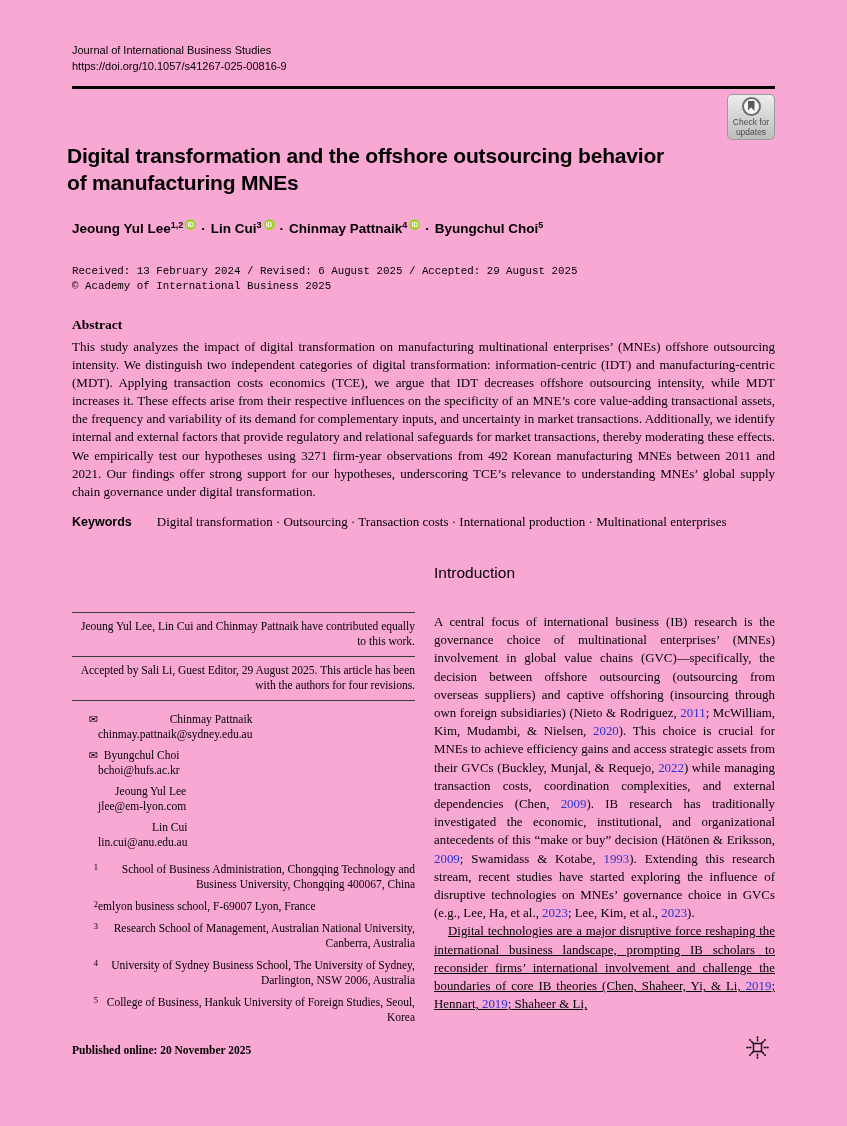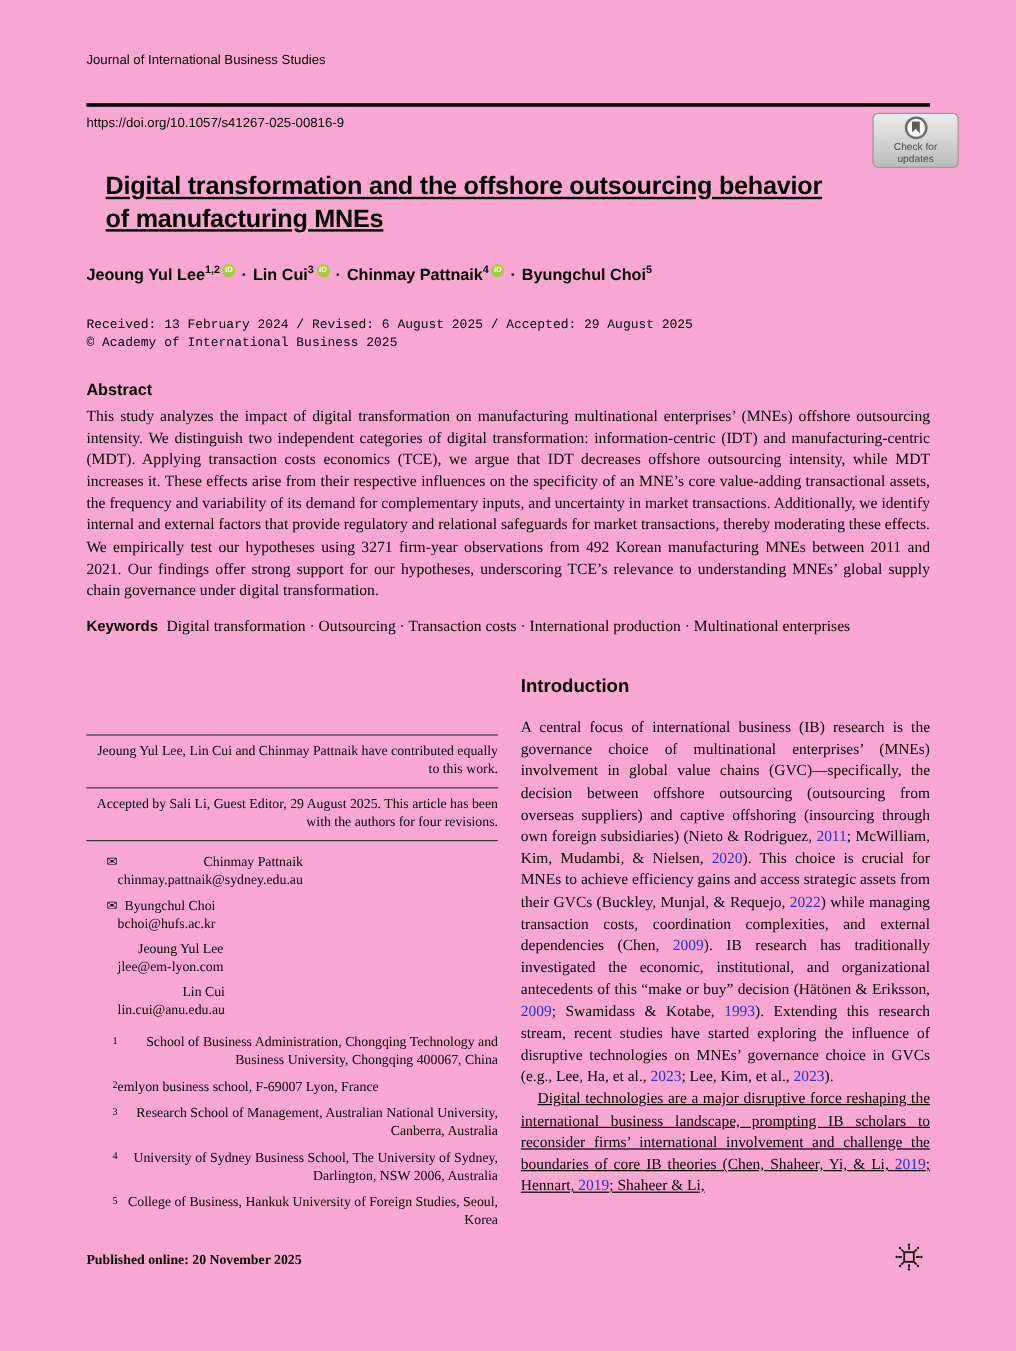--- a/index.html
+++ b/index.html
@@ -2,59 +2,59 @@
 <html><head>
 <meta charset="utf-8">
 <style>
   html,body{margin:0;padding:0;background:#888;}
   .page{position:relative;width:847px;height:1126px;margin:0 auto;background:#f9a8d4;
         font-family:"Liberation Serif", serif;color:#000;overflow:hidden;}
 
   
   .header{position:absolute;left:72px;top:42px;font-family:"Liberation Sans",sans-serif;
           font-size:11px;line-height:16px;color:#000;}
-  .header .doi{color:#000;text-decoration:none;margin-top:37px;}
+  .header .doi{color:#000;text-decoration:none;}
   .header-rule{position:absolute;left:72px;top:86px;width:703px;height:2.5px;background:#000;}
 
   
-  .badge{position:absolute;left:727px;top:94px;width:72px;height:46px;border-radius:5px;
+  .badge{position:absolute;left:727px;top:94px;width:48px;height:46px;border-radius:5px;
          background:linear-gradient(#ececec,#bdbdbd);border:1px solid #9a9a9a;box-sizing:border-box;
          text-align:center;font-family:"Liberation Sans",sans-serif;font-size:8.5px;line-height:9.5px;
          color:#4a4a4a;padding-top:2px;cursor:pointer;}
   .badge-circle{width:15px;height:15px;border-radius:50%;border:2px solid #6e6e6e;margin:0 auto 2px;
                 background:#f7f7f7;position:relative;}
   .badge-bookmark{position:absolute;left:4px;top:2px;width:7px;height:10px;background:#5a5a5a;
                   clip-path:polygon(0 0,100% 0,100% 100%,50% 62%,0 100%);}
 
   
-  .title{position:absolute;left:88px;top:142px;width:660px;font-family:"Liberation Sans",sans-serif;
-         font-weight:bold;font-size:21px;line-height:27px;letter-spacing:-0.2px;text-decoration:underline;}
+  .title{position:absolute;left:67px;top:142px;width:660px;font-family:"Liberation Sans",sans-serif;
+         font-weight:bold;font-size:21px;line-height:27px;letter-spacing:-0.2px;}
   .authors{position:absolute;left:72px;top:219px;font-family:"Liberation Sans",sans-serif;
            font-weight:bold;font-size:13.5px;}
   .authors sup{font-size:9px;}
   .orcid{display:inline-block;width:11px;height:11px;border-radius:50%;background:#a6ce39;color:#fff;
          font-size:6.5px;line-height:11px;text-align:center;font-weight:bold;margin-left:2px;
          vertical-align:super;font-family:"Liberation Sans",sans-serif;cursor:pointer;}
   .sep{margin:0 5px;}
   .dates{position:absolute;left:72px;top:264px;font-family:Liberation Mono, monospace;
          font-size:10.8px;line-height:14.5px;}
 
   
-  .abstract-heading{position:absolute;left:72px;top:317px;font-family:Liberation Sans, sans-serif;
+  .abstract-heading{position:absolute;left:72px;top:317px;font-family:Liberation Serif, serif;
                     font-weight:bold;font-size:13.5px;}
   .abstract-body{position:absolute;left:72px;top:338px;width:703px;font-size:13px;line-height:18.1px;
                  text-align:justify;}
   .keywords{position:absolute;left:72px;top:514px;width:703px;font-size:13px;}
-  .kw-label{font-family:"Liberation Sans",sans-serif;font-weight:bold;font-size:12.5px;margin-right:7px;}
+  .kw-label{font-family:"Liberation Sans",sans-serif;font-weight:bold;font-size:12.5px;margin-right:25px;}
 
   
   .col-left{position:absolute;left:72px;top:560px;width:343px;text-align:right;}
   .col-right{position:absolute;left:434px;top:558px;width:341px;}
-  .intro-heading{font-family:"Liberation Sans",sans-serif;font-weight:bold;font-size:15.5px;
-                 margin:6px 0 15px 0;}
+  .intro-heading{font-family:"Liberation Sans",sans-serif;font-weight:normal;font-size:15.5px;
+                 margin:6px 0 31px 0;}
   .para{font-size:12.9px;line-height:18.2px;text-align:justify;margin:0;}
   .para.indent{text-indent:14px;text-decoration:underline;}
   .cite{color:#2633cc;cursor:pointer;}
 
   
   .fn-rule{border:none;border-top:1px solid #3a3a3a;margin:0;}
   .fn-rule.first{margin-top:52px;}
   .fn-text{font-size:11.5px;line-height:15px;margin:6px 0 7px 0;}
   .contacts{margin-top:11px;}
   .contact{display:flex;margin-bottom:6px;font-size:11.5px;line-height:15px;}

